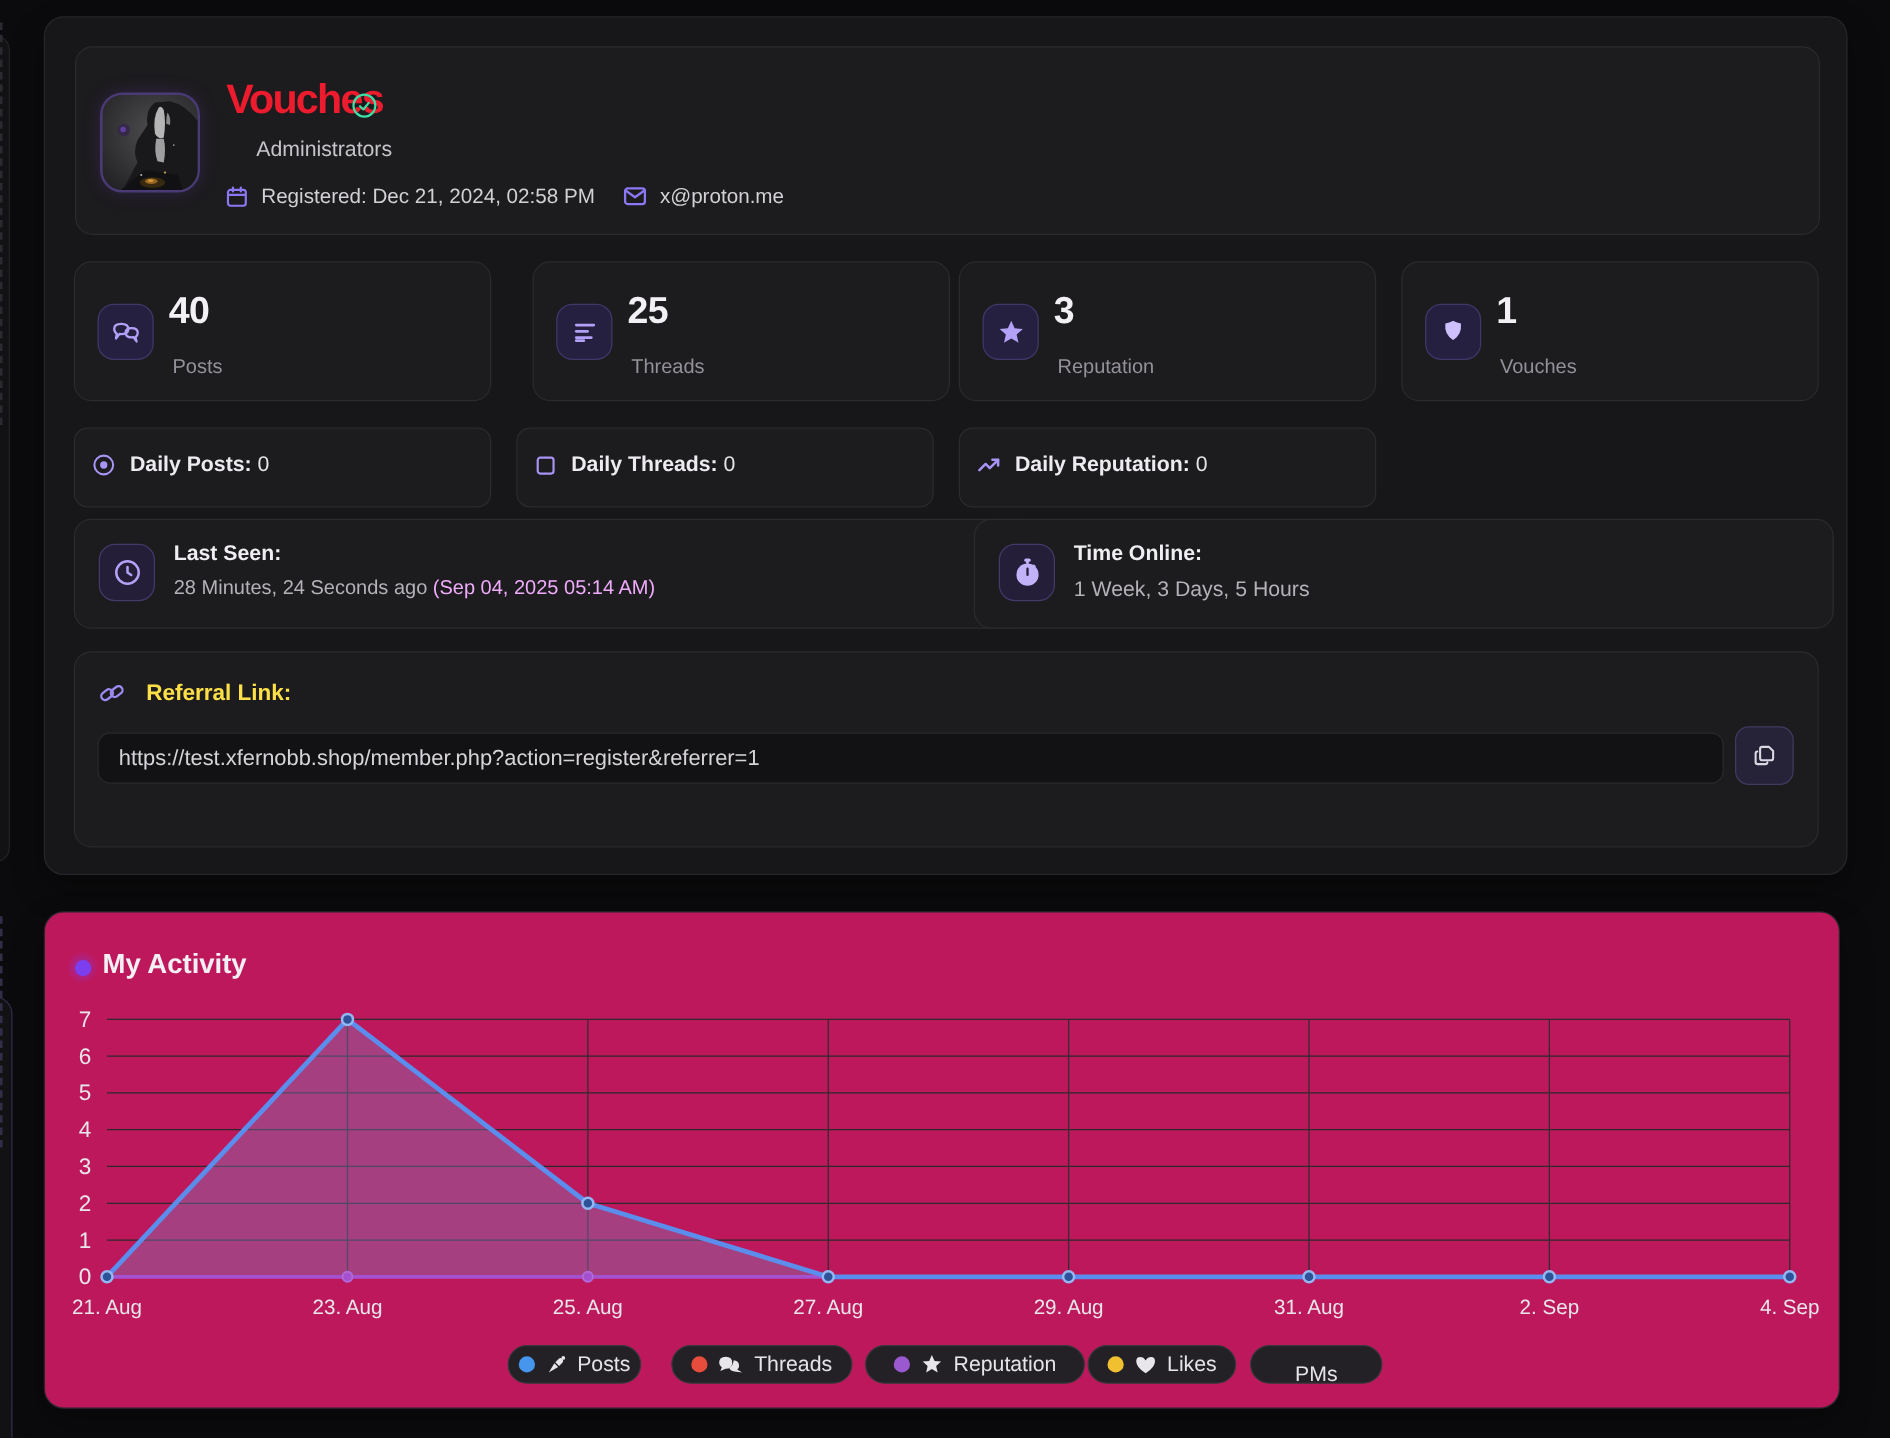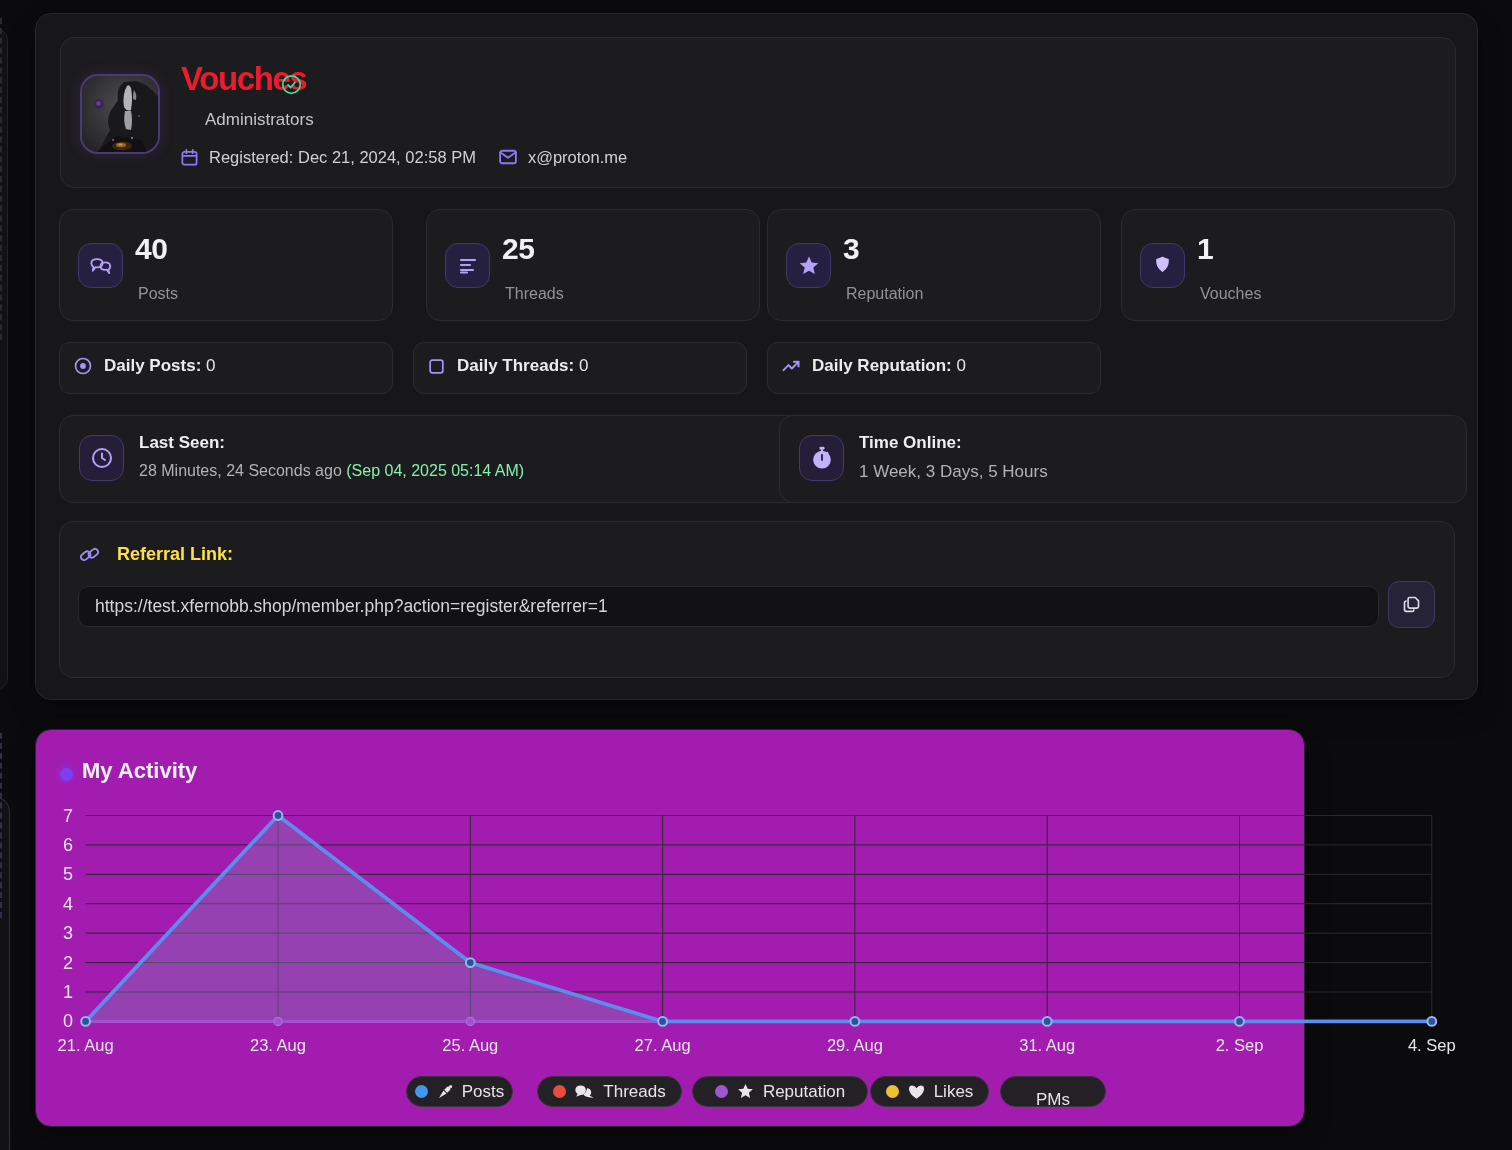--- a/index.html
+++ b/index.html
@@ -9,21 +9,21 @@
   
   .lrem1 { left:-30px; top:28px; width:38px; height:662px; background:#121113;
     border:1px solid #232225; border-radius:12px; }
   .lrem2 { left:-30px; top:797px; width:40px; height:420px; background:#121114;
     border:1px solid #332e4e; border-radius:14px; }
   .ldash { left:0px; width:1px; border-left:2px dashed #2c2a30; }
 
   
   #main { left:35px; top:13px; width:1443px; height:687px; background:#171618;
     border:1px solid #27262a; border-radius:16px; box-shadow:0 12px 26px rgba(0,0,0,0.28); }
-  #chartbox { left:35px; top:729px; width:1270px; height:398px; background:#a21caf;
+  #chartbox { left:35px; top:729px; width:1437px; height:398px; background:#be185d;
     border:1px solid #27262a; border-radius:16px; box-shadow:0 12px 26px rgba(0,0,0,0.28); }
 
   .card { background:#1c1b1d; border:1px solid #2b2a2d; border-radius:14px; position:absolute; }
 
   
   #profile { left:24px; top:23px; width:1396px; height:151px; }
   #avatar { position:absolute; left:19px; top:36px; width:80px; height:80px; border-radius:18px;
     border:2px solid #4a3a76; box-shadow:0 0 14px rgba(96,64,168,0.28); overflow:hidden; background:#343436; }
   #uname { position:absolute; left:120px; top:22px; font-size:33px; font-weight:800;
     color:#ed1b2e; letter-spacing:-1.4px; }
@@ -34,32 +34,32 @@
   #reginfo .sp { width:2px; }
 
   
   .stat { width:334px; height:112px; top:195px; }
   .stat .tile { position:absolute; left:18px; top:33px; width:45px; height:45px; border-radius:13px;
     background:#262040; border:1px solid #413768; display:flex; align-items:center; justify-content:center; }
   .stat .num { position:absolute; left:75px; top:22px; font-size:30px; font-weight:bold; color:#f2f0f4; letter-spacing:-0.5px; }
   .stat .lab { position:absolute; left:78px; top:75px; font-size:16px; color:#94919a; }
 
   
-  .daily { width:334px; height:52px; top:328px; border-radius:11px; display:flex; align-items:center;
+  .daily { width:334px; height:64px; top:328px; border-radius:11px; display:flex; align-items:center;
     padding-left:13px; padding-bottom:4px; gap:11px; }
   .daily .txt { font-size:17px; font-weight:bold; color:#edebef; }
   .daily .val { font-size:17px; color:#e6e4e8; font-weight:normal; }
 
   
   .info { height:88px; top:401px; }
   .info .tile { position:absolute; left:19px; top:19px; width:45px; height:46px; border-radius:13px;
     background:#241e38; border:1px solid #443a69; display:flex; align-items:center; justify-content:center; }
   .info .t1 { position:absolute; left:79px; top:17px; font-size:17px; font-weight:bold; color:#f0eef2; }
   .info .t2 { position:absolute; left:79px; top:46px; font-size:16px; color:#b4b1b8; }
-  .info .t2 .dim { color:#86efac; }
+  .info .t2 .dim { color:#f0abfc; }
 
   
   #refer { left:23px; top:507px; width:1396px; height:157px; }
   #refer .hd { position:absolute; left:19px; top:22px; display:flex; align-items:center; gap:17px; }
   #refer .hd b { font-size:18px; color:#fde047; }
   #refin { position:absolute; left:18px; top:64px; width:1301px; height:41px; background:#121113;
     border:1px solid #2b292d; border-radius:10px; font-size:17.5px; color:#d6d4d8;
     display:flex; align-items:center; padding-left:16px; }
   #copybtn { position:absolute; left:1328px; top:59px; width:47px; height:47px; background:#262338;
     border:1.5px solid #403a60; border-radius:11px; display:flex; align-items:center; justify-content:center; }

